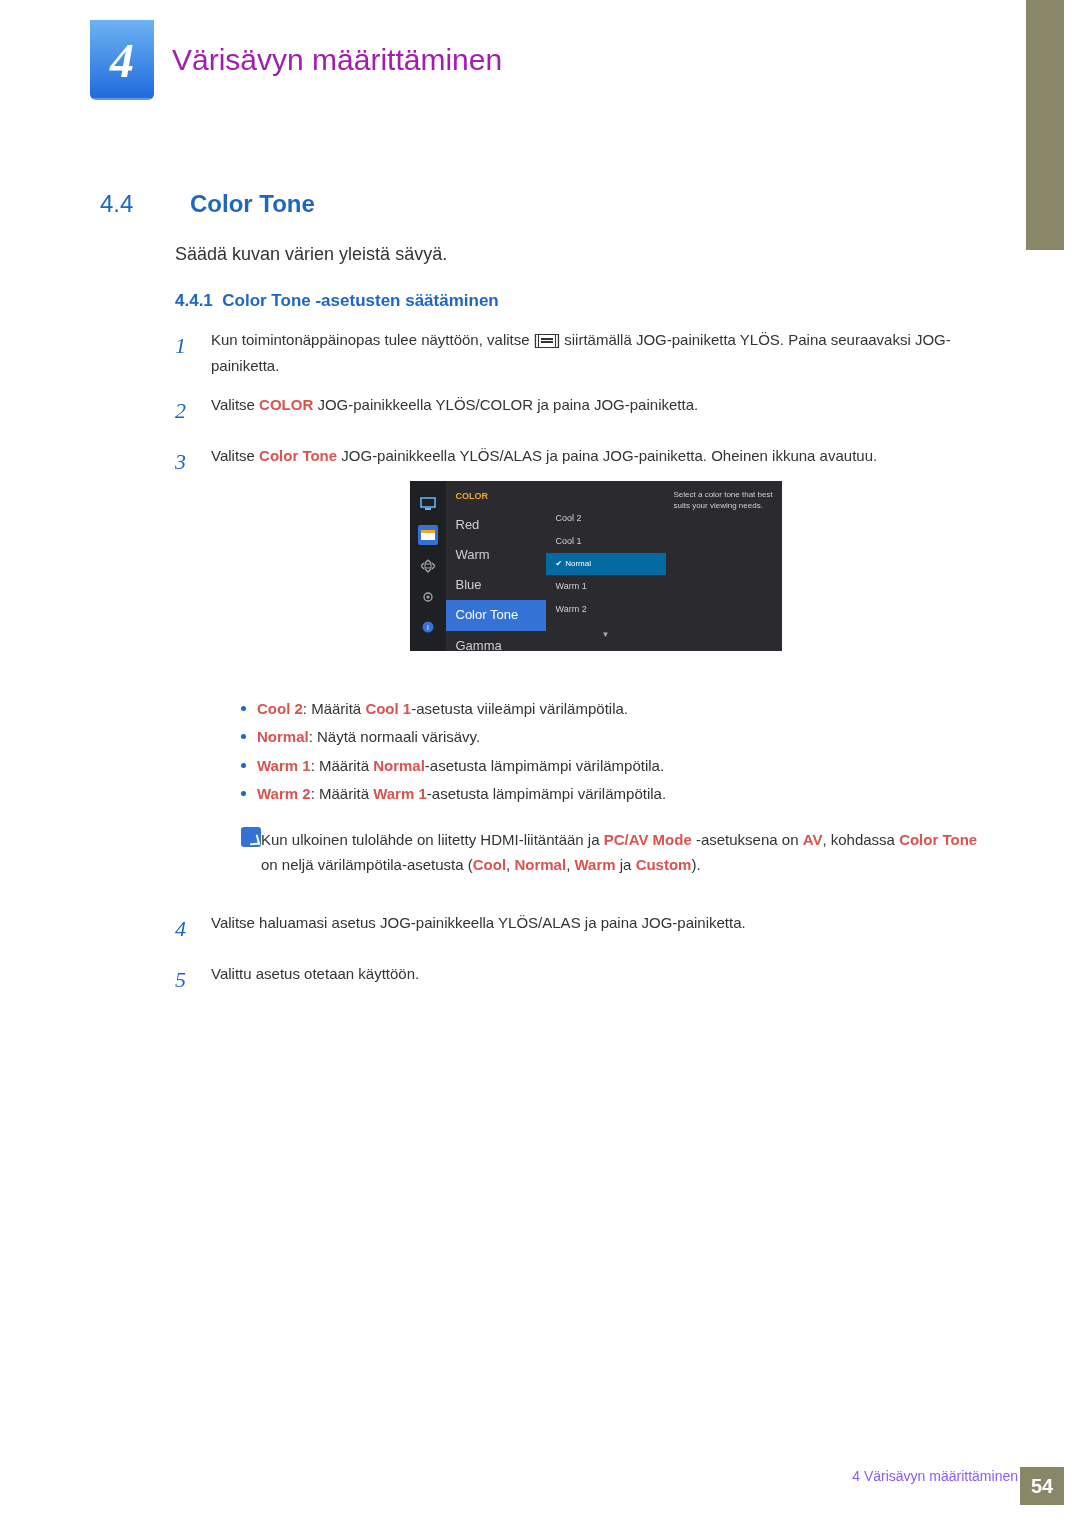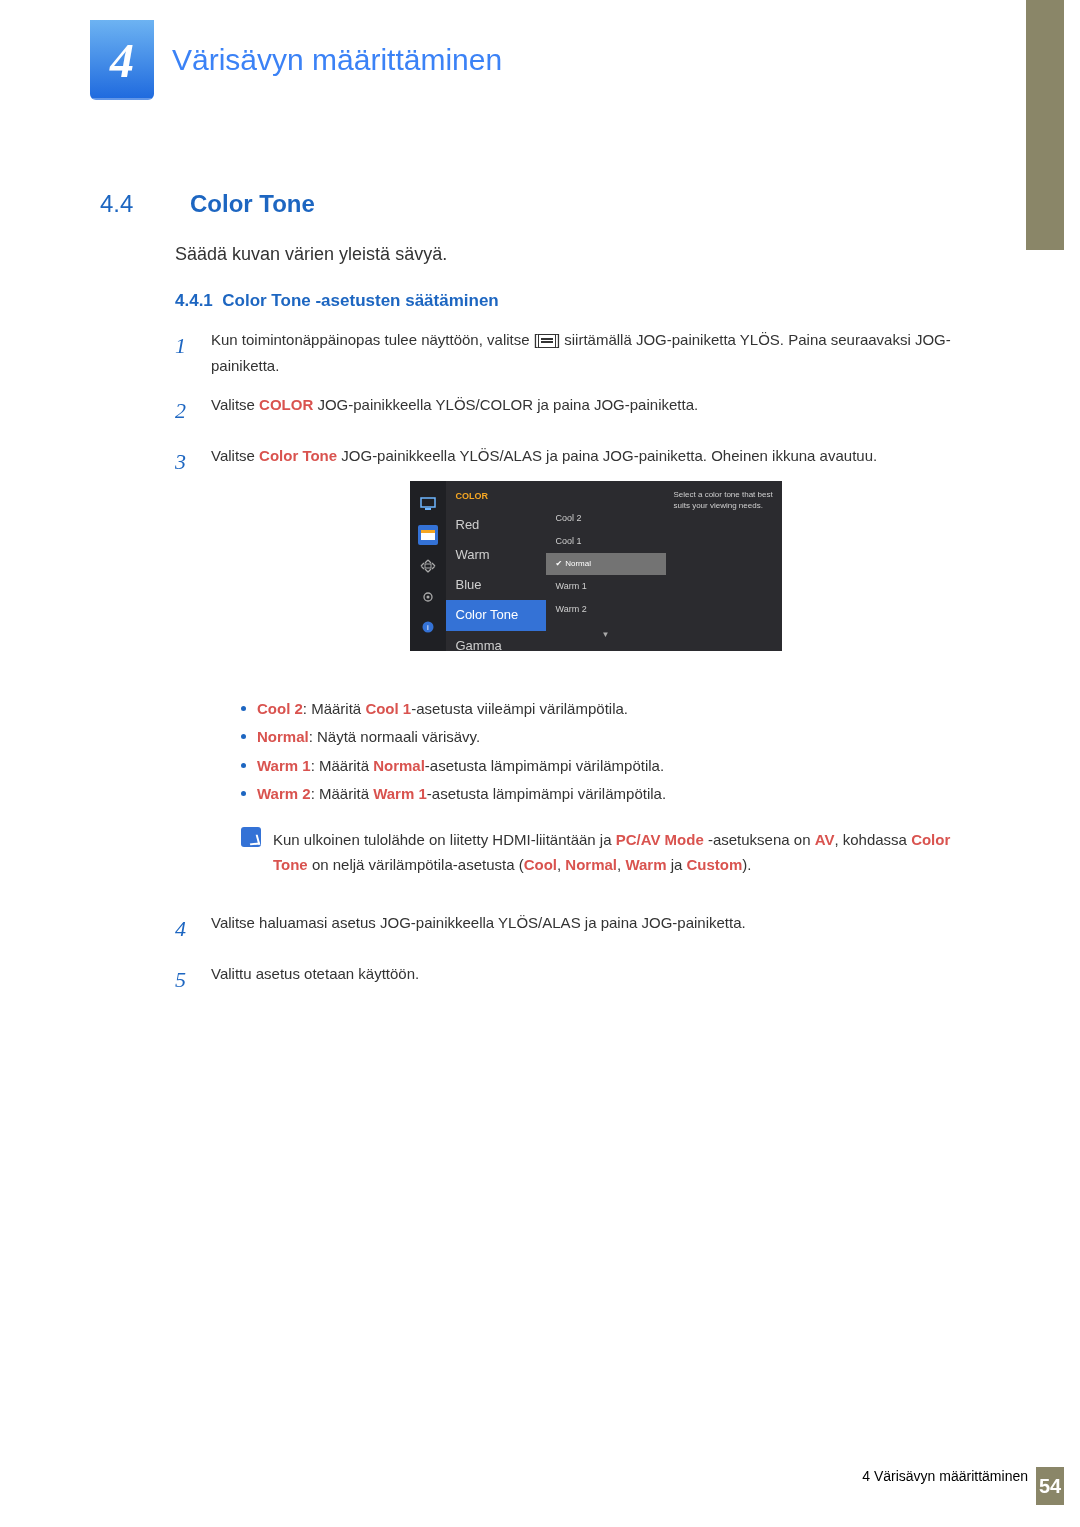--- a/index.html
+++ b/index.html
@@ -2,21 +2,21 @@
 <html><head>
 <meta charset="utf-8">
 <style>
 * { margin: 0; padding: 0; box-sizing: border-box; }
 body { font-family: Arial, Helvetica, sans-serif; background: #fff; color: #333; width: 1080px; }
 .page { position: relative; width: 1080px; min-height: 1527px; padding: 0; }
 .top-bar { position: absolute; top: 0; right: 16px; width: 38px; height: 250px; background: #8a8668; }
 .header { display: flex; align-items: center; padding: 20px 0 0 90px; }
 .chapter-badge { position: relative; width: 64px; height: 80px; background: linear-gradient(180deg, #6db3f2 0%, #1e69de 100%); border-radius: 0 0 6px 6px; color: #fff; font-size: 48px; font-style: italic; font-weight: bold; display: flex; align-items: center; justify-content: center; font-family: Georgia, serif; }
 .chapter-badge::after { content: ""; position: absolute; bottom: -2px; left: 0; width: 64px; height: 4px; background: rgba(255,255,255,0.3); }
-.chapter-title { font-size: 30px; color: #3b82f6; margin-left: 18px; font-weight: 500; }
+.chapter-title { font-size: 30px; color: #a21caf; margin-left: 18px; font-weight: 500; }
 .content { padding: 90px 100px 0 100px; }
 .section-row { display: flex; gap: 30px; margin-bottom: 26px; }
 .section-num { color: #1d66c1; font-size: 24px; font-weight: normal; min-width: 60px; }
 .section-title { color: #1d66c1; font-size: 24px; font-weight: bold; }
 .intro { font-size: 18px; margin: 0 0 26px 75px; color: #333; }
 .subsection { color: #1d66c1; font-size: 17px; font-weight: bold; margin: 0 0 16px 75px; }
 .steps { margin-left: 75px; }
 .step { display: flex; gap: 14px; margin-bottom: 14px; font-size: 15px; line-height: 1.7; }
 .step-num { color: #1d66c1; font-size: 22px; font-style: italic; font-family: Georgia, serif; min-width: 22px; }
 .step-body { flex: 1; color: #333; }
@@ -28,33 +28,33 @@
 .osd-icon { width: 20px; height: 20px; display: flex; align-items: center; justify-content: center; }
 .osd-icon.active { background: #3472d6; border-radius: 2px; padding: 2px; }
 .osd-icon svg { width: 16px; height: 14px; }
 .osd-main { flex: 1; display: flex; }
 .osd-col1 { width: 100px; padding: 8px 0; }
 .osd-head { color: #f5a623; font-size: 9px; padding: 0 10px 6px; font-weight: bold; }
 .osd-item { padding: 4px 10px; font-size: 13px; }
 .osd-item.sel { background: #3472d6; color: #fff; }
 .osd-col2 { width: 120px; padding: 26px 0; position: relative; }
 .osd-opt { padding: 4px 10px; font-size: 9px; }
-.osd-opt.sel { background: #737373; color: #fff; font-size: 8px; }
+.osd-opt.sel { background: #0369a1; color: #fff; font-size: 8px; }
 .osd-arrow { text-align: center; font-size: 8px; color: #aaa; margin-top: 6px; }
 .osd-desc { flex: 1; padding: 8px; font-size: 8px; line-height: 1.4; }
 .check-inline { color: #fff; margin-right: 3px; font-size: 8px; }
 .bullets { margin: 0 0 18px 110px; }
 .bullets li { list-style: none; position: relative; padding-left: 16px; font-size: 15px; line-height: 1.9; color: #333; }
 .bullets li::before { content: ""; position: absolute; left: 0; top: 11px; width: 5px; height: 5px; background: #1d66c1; border-radius: 50%; }
-.note { display: flex; gap: 12px; margin: 4px 0 18px 110px; font-size: 15px; line-height: 1.7; }
+.note { display: flex; margin: 4px 0 18px 110px; font-size: 15px; line-height: 1.7; }
 .note-icon { width: 20px; height: 20px; background: #3472d6; border-radius: 3px; flex-shrink: 0; position: relative; }
 .note-icon::after { content: ""; position: absolute; right: 2px; bottom: 2px; width: 8px; height: 8px; border-bottom: 2px solid #fff; border-right: 2px solid #fff; transform: rotate(-5deg) skewX(10deg); }
 .footer { position: absolute; bottom: 22px; right: 16px; display: flex; align-items: center; gap: 0; }
-.footer-text { font-size: 14px; color: #000000; padding-right: 8px; }
-.footer-page { background: #8a8668; color: #fff; font-size: 20px; font-weight: bold; width: 28px; height: 38px; display: flex; align-items: center; justify-content: center; margin-top: 20px; }
+.footer-text { font-size: 14px; color: #8b5cf6; padding-right: 2px; }
+.footer-page { background: #8a8668; color: #fff; font-size: 20px; font-weight: bold; width: 44px; height: 38px; display: flex; align-items: center; justify-content: center; margin-top: 20px; }
 </style>
 </head>
 <body>
 
 <div class="page">
   <div class="top-bar"></div>
 
   <div class="header">
     <div class="chapter-badge">4</div>
     <div class="chapter-title">Värisävyn määrittäminen</div>

